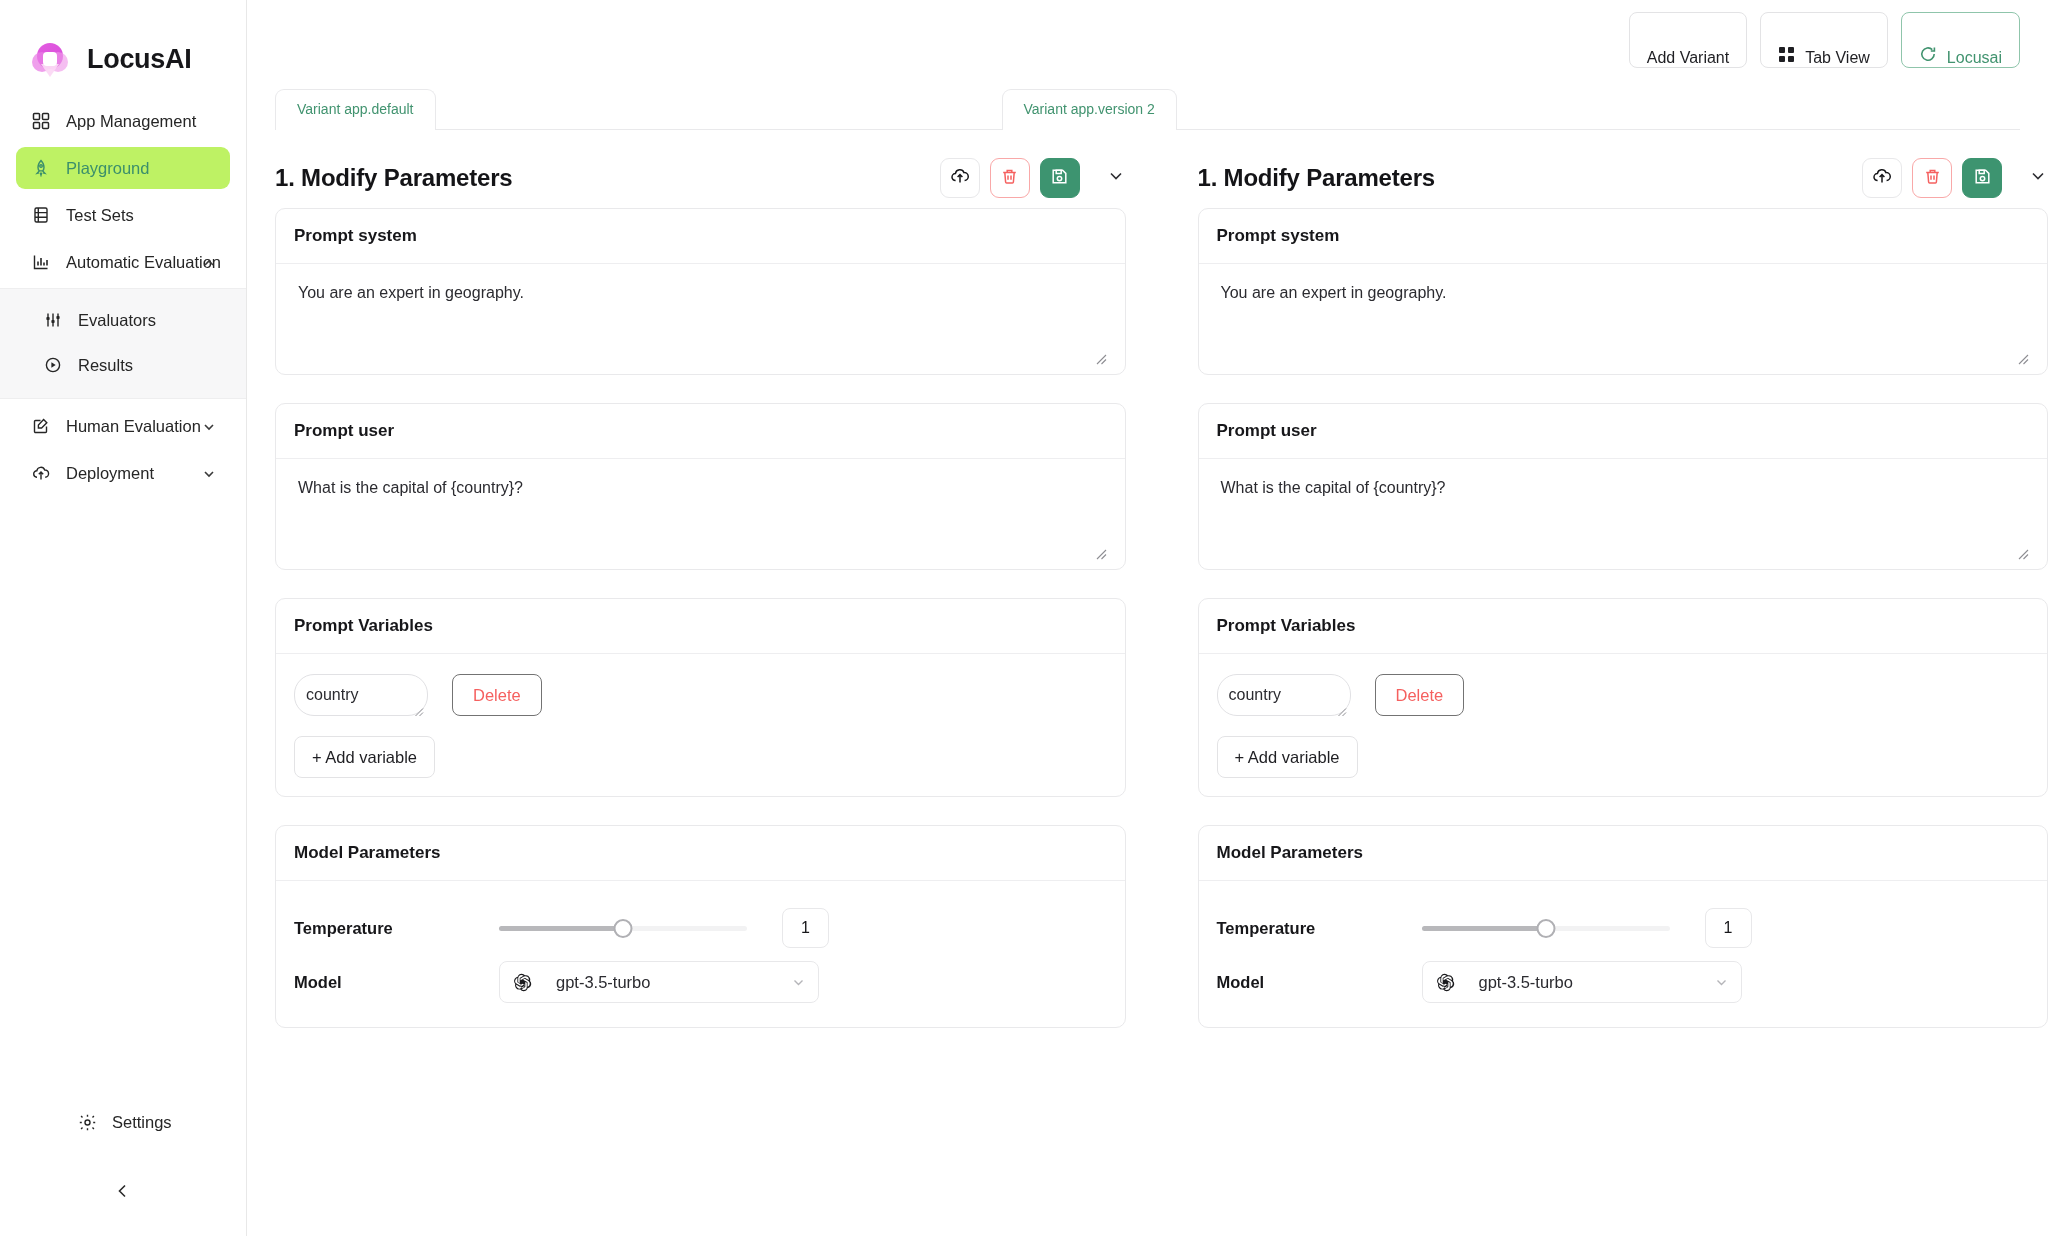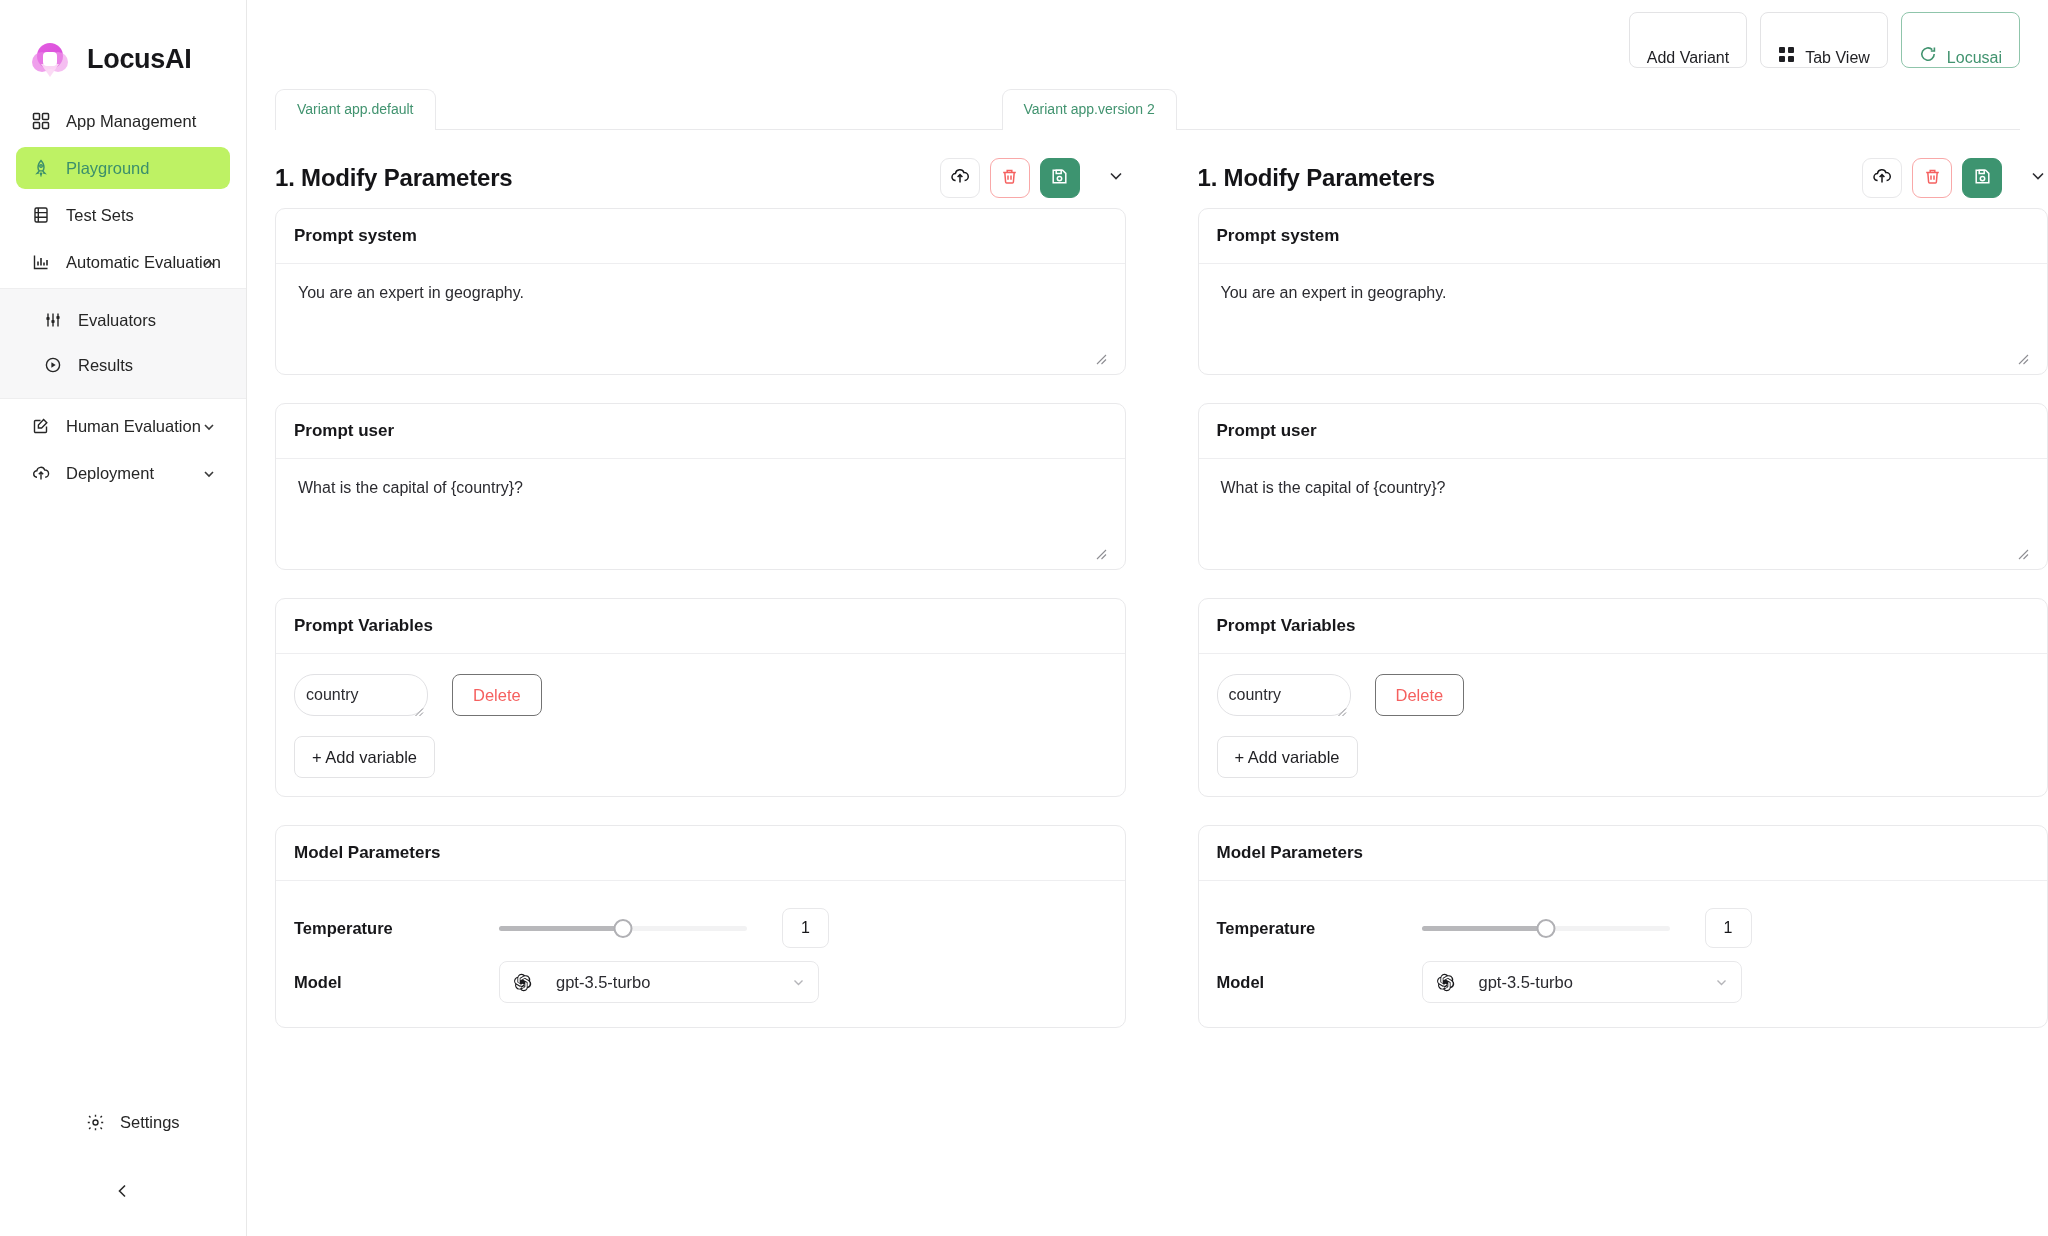--- a/index.html
+++ b/index.html
@@ -54,21 +54,21 @@
     position: absolute; right: 14px; top: 50%;
     transform: translateY(-50%);
     width: 14px; height: 14px; color: #3a3a3a;
   }
   .nav-sub {
     background: #f7f7f8; margin: 4px 0 6px 0; padding: 6px 0 8px 0;
     border-top: 1px solid #eeeeef; border-bottom: 1px solid #eeeeef;
   }
   .nav-sub .nav-item { margin-left: 28px; margin-right: 16px; height: 40px; }
   .settings-row {
-    position: absolute; left: 8px; bottom: 88px; width: 100%; padding-left: 46px;
+    position: absolute; left: 0; bottom: 88px; width: 100%; padding-left: 46px;
   }
   .collapse-row {
     position: absolute; left: 0; bottom: 26px; width: 100%;
     display: flex; justify-content: center;
   }
   .collapse-btn {
     width: 34px; height: 34px; display: flex; align-items: center;
     justify-content: center; cursor: pointer; color: #2b2b2b;
   }
 

